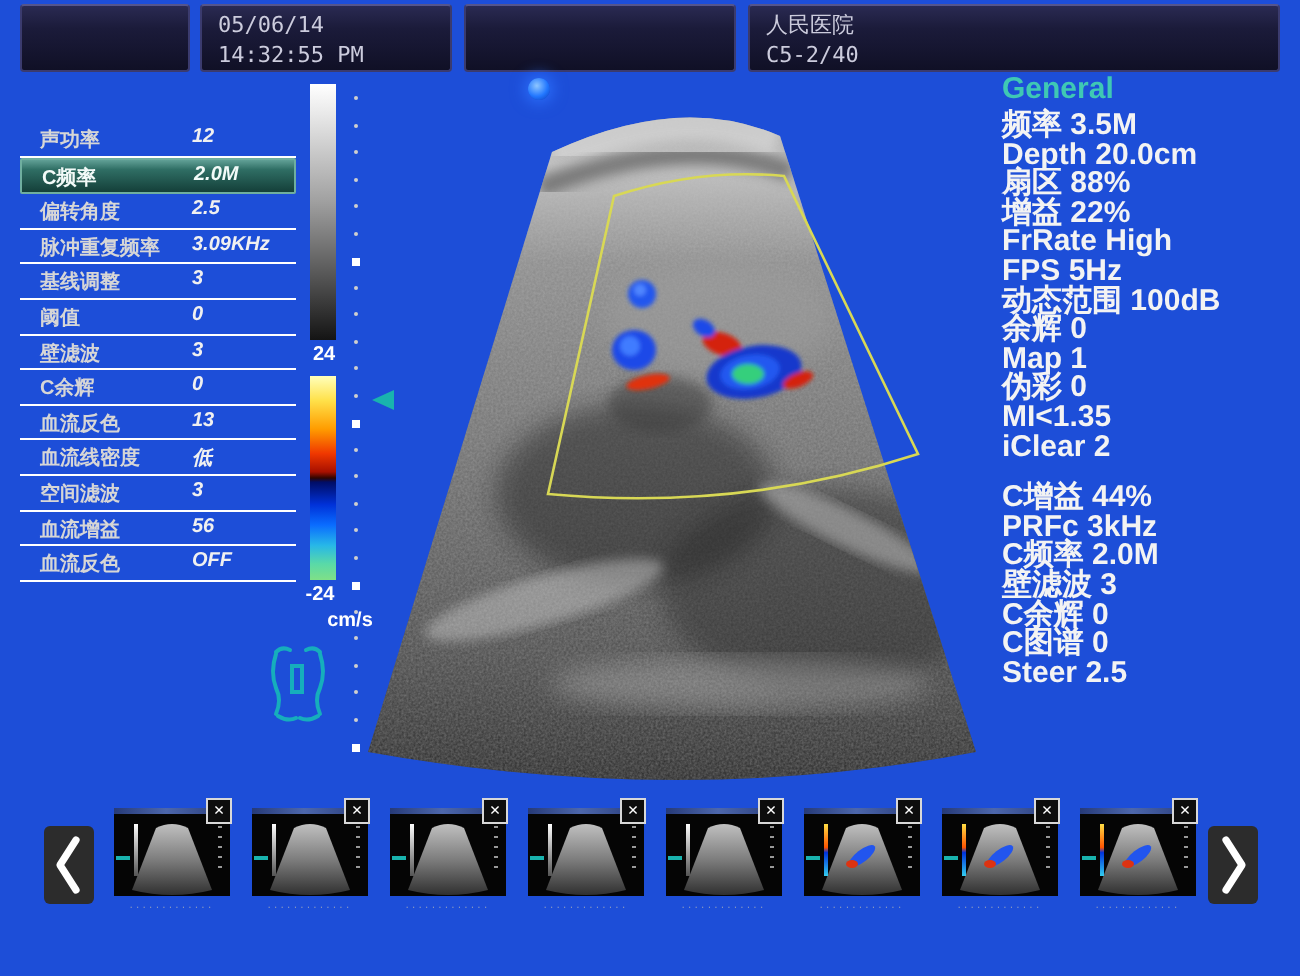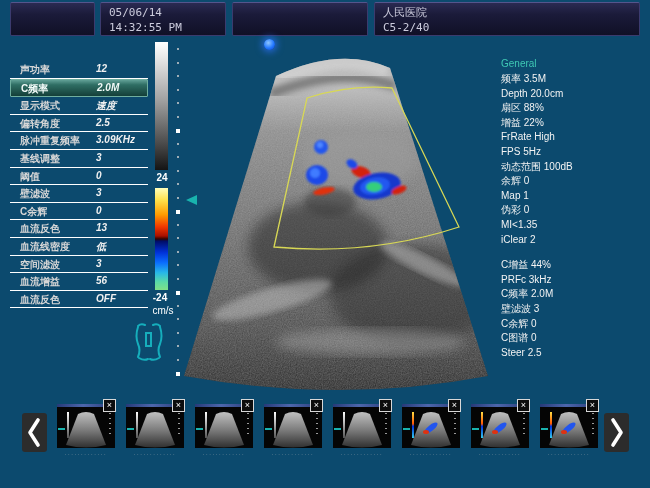--- a/index.html
+++ b/index.html
@@ -1,16 +1,16 @@
 <!DOCTYPE html>
 <html style="--accent_teal: #3fc8b4; --roi_yellow: #d8d855; --doppler_blue: #1d49e8; --doppler_red: #d42408; --marker_teal: #19b3ae;"><head>
 <meta charset="utf-8">
 <style>
   html,body{margin:0;padding:0;background:#000;}
-  #screen{position:relative;width:650px;height:488px;background:#0c4a6e;overflow:hidden;
+  #screen{position:relative;width:650px;height:488px;background:#1d4ed8;overflow:hidden;
           font-family:"Liberation Sans",sans-serif;color:#e8e8e8;}
   
   .seg{position:absolute;top:2px;height:34px;border:1px solid #3b3b6e;border-top-color:#55558c;
        border-radius:2px;background:linear-gradient(180deg,#2a2a52 0%,#1b1b3a 35%,#101026 100%);
        color:#ccccdd;font-size:11px;line-height:15px;padding:2px 8px;box-sizing:border-box;
        font-family:"DejaVu Sans Mono","Liberation Sans",monospace;white-space:nowrap;overflow:hidden;}
   
   #sidebar{position:absolute;left:10px;top:61px;width:138px;}
   .sb-row{position:relative;height:16.6px;border-bottom:1px solid #ffffff;font-size:10px;
           font-weight:bold;color:#d6d6d6;}
@@ -26,21 +26,21 @@
            background:linear-gradient(180deg,#ffffbb 0%,#ffe14a 12%,#ff9c00 26%,#f03800 38%,#a81000 47%,#300500 50%,
            #000d66 52%,#0031d8 63%,#0a6cff 73%,#27b7e8 83%,#59d9a8 92%,#7fe087 100%);}
   .bar-label{position:absolute;width:30px;text-align:center;font-size:10px;font-weight:bold;color:#fff;}
   
   .rdot{position:absolute;background:#cfcfcf;border-radius:50%;}
   .rdot.big{background:#ffffff;border-radius:0;}
   
   #focus{position:absolute;left:186px;top:195px;width:0;height:0;
          border-right:11px solid #19b3ae;border-top:5px solid transparent;border-bottom:5px solid transparent;}
   
-  #rpanel{position:absolute;left:501px;top:58px;width:146px;font-size:10px;font-weight:normal;}
+  #rpanel{position:absolute;left:501px;top:36px;width:146px;font-size:15px;font-weight:bold;}
   #rpanel .title{color:#3fc8b4;margin-bottom:3px;}
   #rpanel .pline{line-height:14.6px;color:#f3f3f3;white-space:nowrap;}
   #rpanel .gap{height:11px;}
   
   .strip-btn{position:absolute;top:413px;width:25px;height:39px;background:#2c2c2c;border-radius:3px;}
   .thumb{position:absolute;top:404px;width:58px;}
   .thumb .tbar{height:3px;background:linear-gradient(90deg,#263a78,#4d67ac 45%,#263a78);}
   .thumb .tbody{position:relative;height:41px;background:#050505;}
   .thumb .xbtn{position:absolute;right:-1px;top:-5px;width:11px;height:11px;border:1px solid #d8d8d8;
                background:#0d0d0d;color:#fff;font-size:9px;line-height:10px;text-align:center;z-index:3;}
@@ -76,24 +76,20 @@
   <div id="sidebar">
       <div class="sb-row">
         <span class="lab">声功率</span>
         <span class="val">12</span>
       </div>
       <div class="sb-row hl">
         <span class="lab">C频率</span>
         <span class="val">2.0M</span>
       </div>
       <div class="sb-row">
-        <span class="lab">显示模式</span>
-        <span class="val">速度</span>
-      </div>
-      <div class="sb-row">
         <span class="lab">偏转角度</span>
         <span class="val">2.5</span>
       </div>
       <div class="sb-row">
         <span class="lab">脉冲重复频率</span>
         <span class="val">3.09KHz</span>
       </div>
       <div class="sb-row">
         <span class="lab">基线调整</span>
         <span class="val">3</span>
@@ -129,21 +125,21 @@
       <div class="sb-row">
         <span class="lab">血流反色</span>
         <span class="val">OFF</span>
       </div>
     </div>
 
   <div id="graybar"></div>
   <div class="bar-label" style="left:147px;top:172px;">24</div>
   <div id="colorbar"></div>
   <div class="bar-label" style="left:145px;top:292px;">-24</div>
-  <div class="bar-label" style="left:148px;top:305px;font-weight:normal;">cm/s</div>
+  <div class="bar-label" style="left:160px;top:305px;font-weight:bold;">cm/s</div>
 
   <div id="ruler">
       <div class="rdot" style="left: 177px; top: 48px; width: 2px; height: 2px;"></div>
       <div class="rdot" style="left: 177px; top: 61.5px; width: 2px; height: 2px;"></div>
       <div class="rdot" style="left: 177px; top: 75px; width: 2px; height: 2px;"></div>
       <div class="rdot" style="left: 177px; top: 88.5px; width: 2px; height: 2px;"></div>
       <div class="rdot" style="left: 177px; top: 102px; width: 2px; height: 2px;"></div>
       <div class="rdot" style="left: 177px; top: 115.5px; width: 2px; height: 2px;"></div>
       <div class="rdot big" style="left: 176px; top: 129px; width: 4px; height: 4px;"></div>
       <div class="rdot" style="left: 177px; top: 142.5px; width: 2px; height: 2px;"></div>

